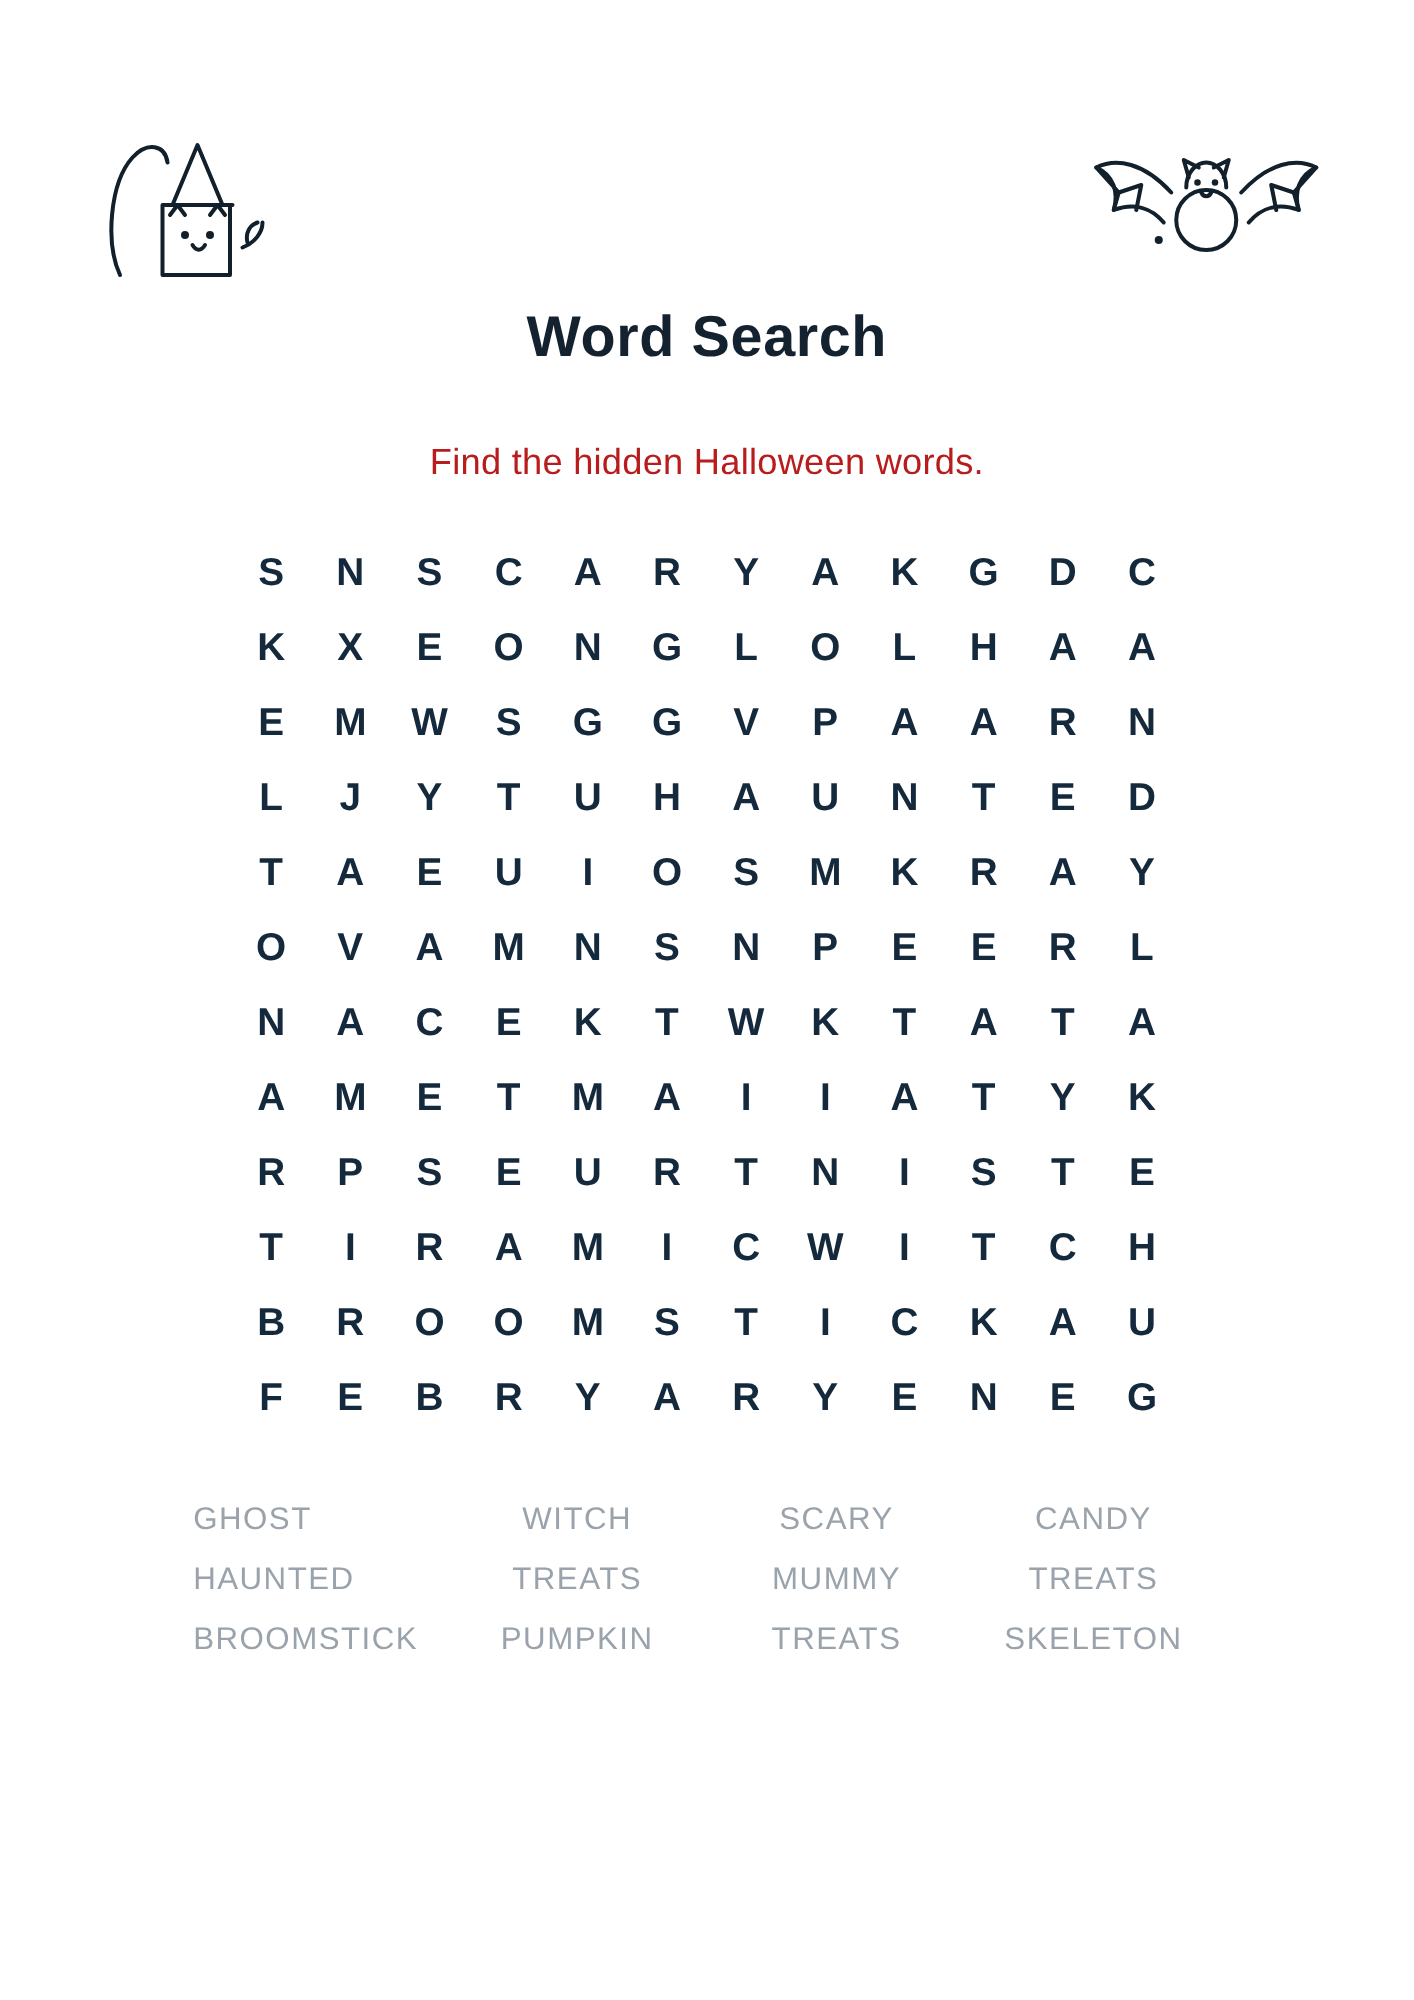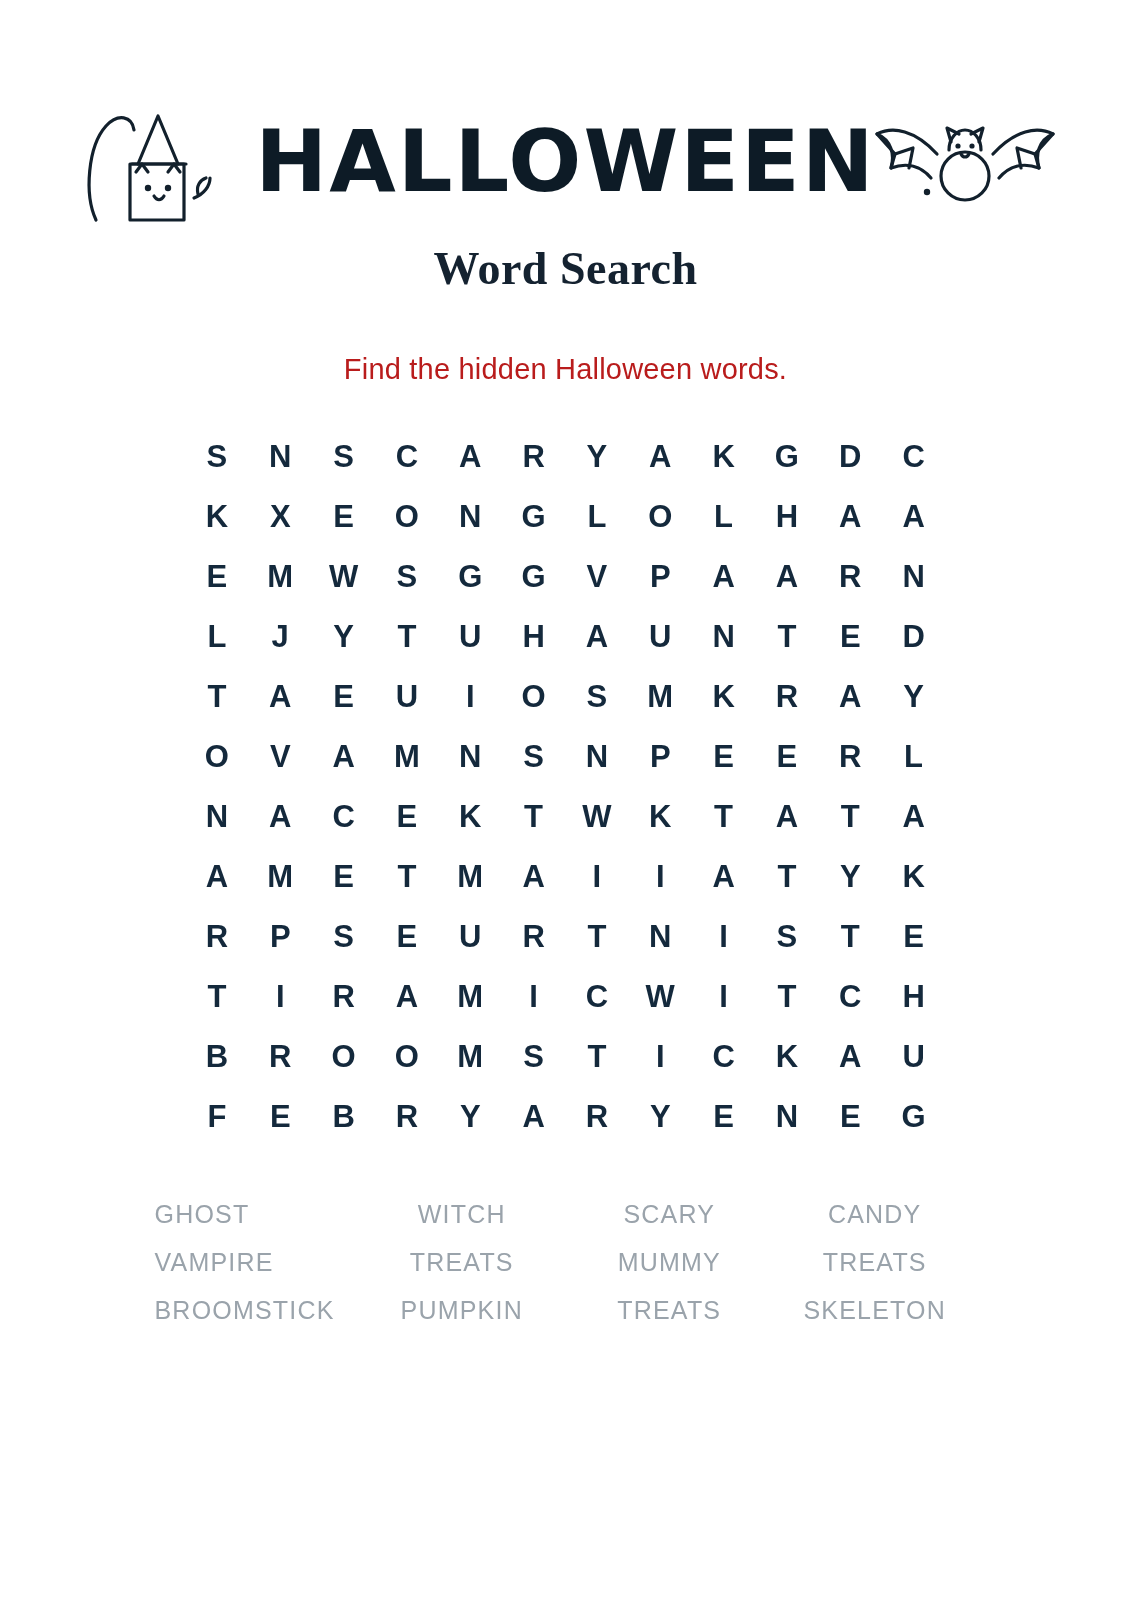--- a/index.html
+++ b/index.html
@@ -47,21 +47,21 @@
     top: 6px;
   }
   .bat-icon {
     position: absolute;
     right: 66px;
     top: 14px;
   }
 
   .subtitle {
     text-align: center;
-    font-family: Liberation Serif, serif;
+    font-family: Liberation Sans, sans-serif;
     font-weight: bold;
     font-size: 46px;
     color: #142230;
     margin-top: 16px;
     letter-spacing: 0.5px;
   }
 
   .instruction {
     text-align: center;
     font-size: 29px;
@@ -128,21 +128,20 @@
         <path d="M76 94 C79 99 83 99 86 94"></path>
 
         <path d="M58 70 L64 62 L70 70"></path>
         <path d="M90 70 L96 62 L102 70"></path>
 
         <path d="M116 96 C126 92 132 84 132 76"></path>
         <path d="M120 92 C118 84 122 78 128 76"></path>
       </svg>
     </span>
 
-    <div class="title">HALLOWEEN</div>
 
     <span class="bat-icon">
       <svg width="200" height="110" viewBox="0 0 200 110" fill="none" stroke="#12202c" stroke-width="3.2" stroke-linecap="round" stroke-linejoin="round">
 
         <path d="M72 44 C50 20 28 16 12 24 C26 30 30 44 26 58 C42 52 56 56 66 68"></path>
         <path d="M12 24 L30 44 L26 58"></path>
         <path d="M30 44 L48 38 L44 58"></path>
 
         <path d="M128 44 C150 20 172 16 188 24 C174 30 170 44 174 58 C158 52 144 56 134 68"></path>
         <path d="M188 24 L170 44 L174 58"></path>
@@ -310,21 +309,21 @@
       <div class="cell">N</div>
       <div class="cell">E</div>
       <div class="cell">G</div>
     </div>
 
   <div class="words" id="word-list">
       <div class="word col0">GHOST</div>
       <div class="word col1">WITCH</div>
       <div class="word col2">SCARY</div>
       <div class="word col3">CANDY</div>
-      <div class="word col0">VAMPIRE</div>
+      <div class="word col0">HAUNTED</div>
       <div class="word col1">TREATS</div>
       <div class="word col2">MUMMY</div>
       <div class="word col3">TREATS</div>
       <div class="word col0">BROOMSTICK</div>
       <div class="word col1">PUMPKIN</div>
       <div class="word col2">TREATS</div>
       <div class="word col3">SKELETON</div>
     </div>
 
 </div>

